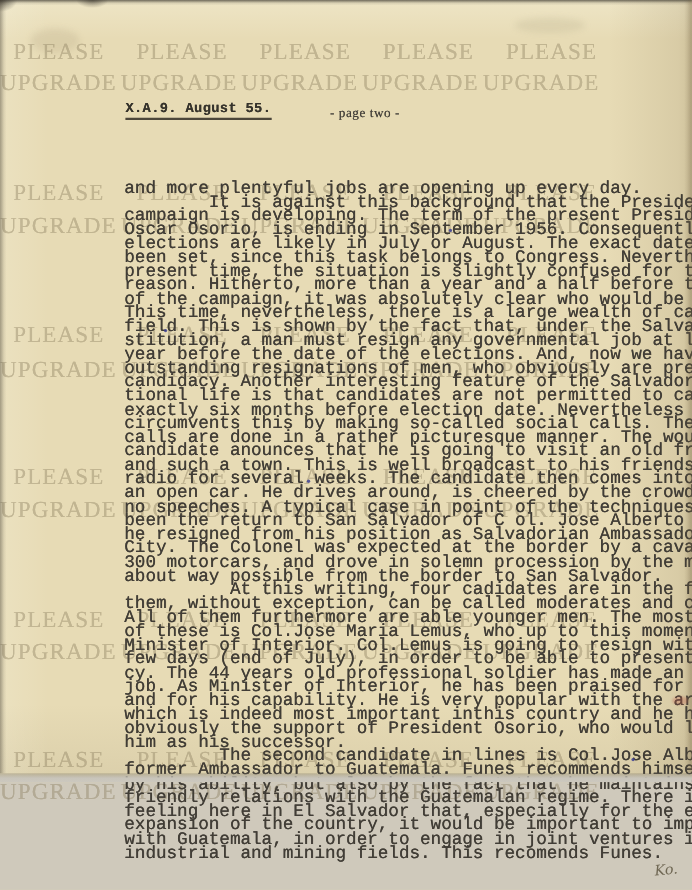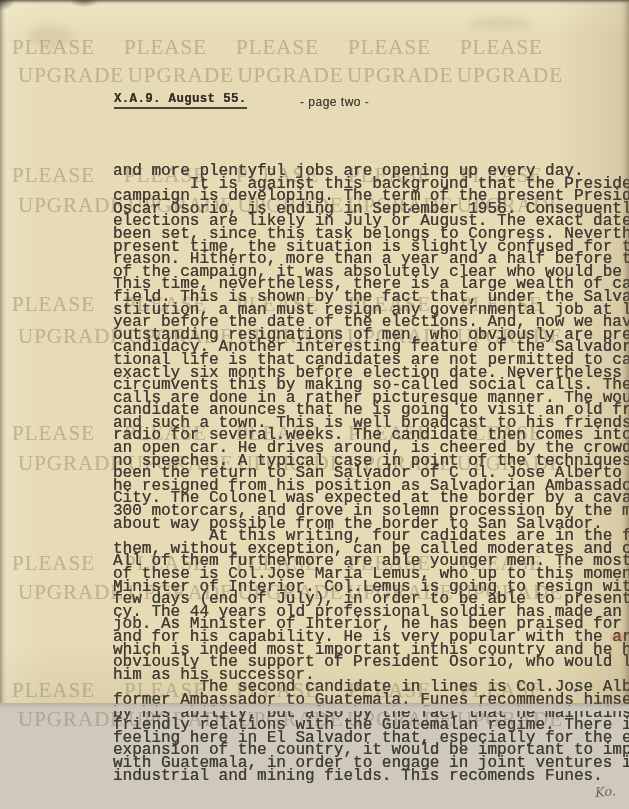--- a/index.html
+++ b/index.html
@@ -19,33 +19,33 @@
   .wm-layer{position:absolute;left:0;top:0;width:629px;height:809px;pointer-events:none;}
   .wm-row{
     position:absolute;display:flex;justify-content:space-between;
     font-family:"Liberation Serif","DejaVu Serif",serif;
     font-size:21px;line-height:1;letter-spacing:1px;
     color:#8a7d5e;opacity:0.40;
     text-shadow:0 0 0.5px #8a7d5e;
     white-space:nowrap;
   }
   .wm-please{left:12px;width:531px;}
-  .wm-upgrade{left:18px;width:545px;}
+  .wm-upgrade{left:0px;width:545px;}
   
   .doc-header{
     position:absolute;left:114px;top:92px;
     font-family:"Liberation Mono","DejaVu Sans Mono",monospace;
     font-size:12.5px;font-weight:bold;letter-spacing:0.3px;
     color:#36332c;text-shadow:0 0 0.6px rgba(45,42,34,0.9);
     border-bottom:2px solid rgba(48,44,36,0.85);
     padding-bottom:1px;white-space:nowrap;
   }
   .page-label{
     position:absolute;left:300px;top:95px;
-    font-family:Liberation Sans, sans-serif;
+    font-family:Liberation Serif, serif;
     font-size:12px;color:#45413a;letter-spacing:0.5px;
     text-shadow:0 0 0.5px rgba(69,65,58,0.8);white-space:nowrap;
   }
   .body-pre{
     position:absolute;left:113px;top:165px;margin:0;
     font-family:"Liberation Mono","DejaVu Sans Mono",monospace;
     font-size:16px;line-height:12.6px;
     color:#413d36;
     text-shadow:0 0 0.55px rgba(58,54,47,0.85), 0.4px 0 0 rgba(58,54,47,0.25);
     white-space:pre;

